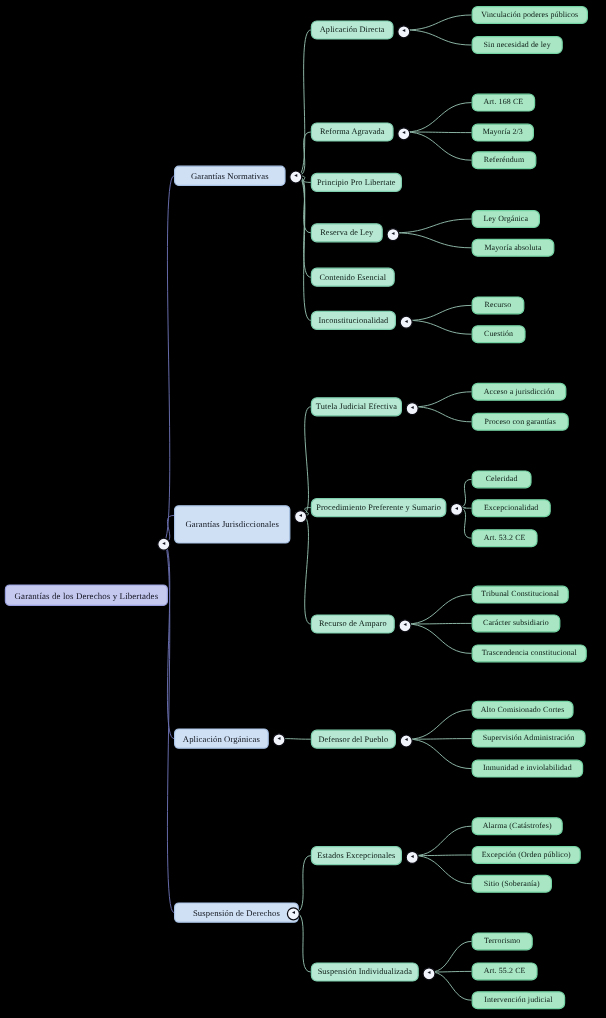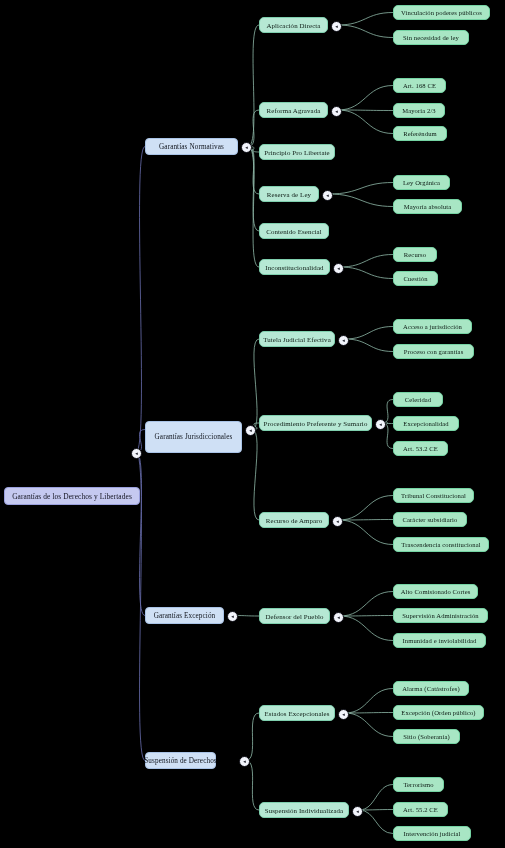--- a/index.html
+++ b/index.html
@@ -160,32 +160,32 @@
       <div class="node leaf" style="left: 393px; top: 392px; width: 50px; height: 15px;">Celeridad</div>
       <div class="node leaf" style="left: 393px; top: 416px; width: 66px; height: 15px;">Excepcionalidad</div>
       <div class="node leaf" style="left: 393px; top: 441px; width: 55px; height: 15px;">Art. 53.2 CE</div>
       <div class="node lvl3" style="left: 259px; top: 512px; width: 70px; height: 16px;">Recurso de Amparo</div>
       <div class="toggle" style="left: 332px; top: 515.5px;">
         <i>◂</i>
       </div>
       <div class="node leaf" style="left: 393px; top: 488px; width: 81px; height: 15px;">Tribunal Constitucional</div>
       <div class="node leaf" style="left: 393px; top: 512px; width: 74px; height: 15px;">Carácter subsidiario</div>
       <div class="node leaf" style="left: 393px; top: 537px; width: 96px; height: 15px;">Trascendencia constitucional</div>
-      <div class="node lvl2" style="left: 145px; top: 607px; width: 79px; height: 17px;">Garantías Excepción</div>
+      <div class="node lvl2" style="left: 145px; top: 607px; width: 79px; height: 17px;">Aplicación Orgánicas</div>
       <div class="toggle" style="left: 227px; top: 611px;">
         <i>◂</i>
       </div>
       <div class="node lvl3" style="left: 259px; top: 608px; width: 71px; height: 16px;">Defensor del Pueblo</div>
       <div class="toggle" style="left: 333px; top: 611.5px;">
         <i>◂</i>
       </div>
       <div class="node leaf" style="left: 393px; top: 584px; width: 85px; height: 15px;">Alto Comisionado Cortes</div>
       <div class="node leaf" style="left: 393px; top: 608px; width: 95px; height: 15px;">Supervisión Administración</div>
       <div class="node leaf" style="left: 393px; top: 633px; width: 93px; height: 15px;">Inmunidad e inviolabilidad</div>
-      <div class="node lvl2" style="left: 145px; top: 752px; width: 71px; height: 17px;">Suspensión de Derechos</div>
+      <div class="node lvl2" style="left: 145px; top: 752px; width: 104px; height: 17px;">Suspensión de Derechos</div>
       <div class="toggle" style="left: 239px; top: 756px;">
         <i>◂</i>
       </div>
       <div class="node lvl3" style="left: 259px; top: 705px; width: 76px; height: 16px;">Estados Excepcionales</div>
       <div class="toggle" style="left: 338px; top: 708.5px;">
         <i>◂</i>
       </div>
       <div class="node leaf" style="left: 393px; top: 681px; width: 76px; height: 15px;">Alarma (Catástrofes)</div>
       <div class="node leaf" style="left: 393px; top: 705px; width: 91px; height: 15px;">Excepción (Orden público)</div>
       <div class="node leaf" style="left: 393px; top: 729px; width: 67px; height: 15px;">Sitio (Soberanía)</div>

